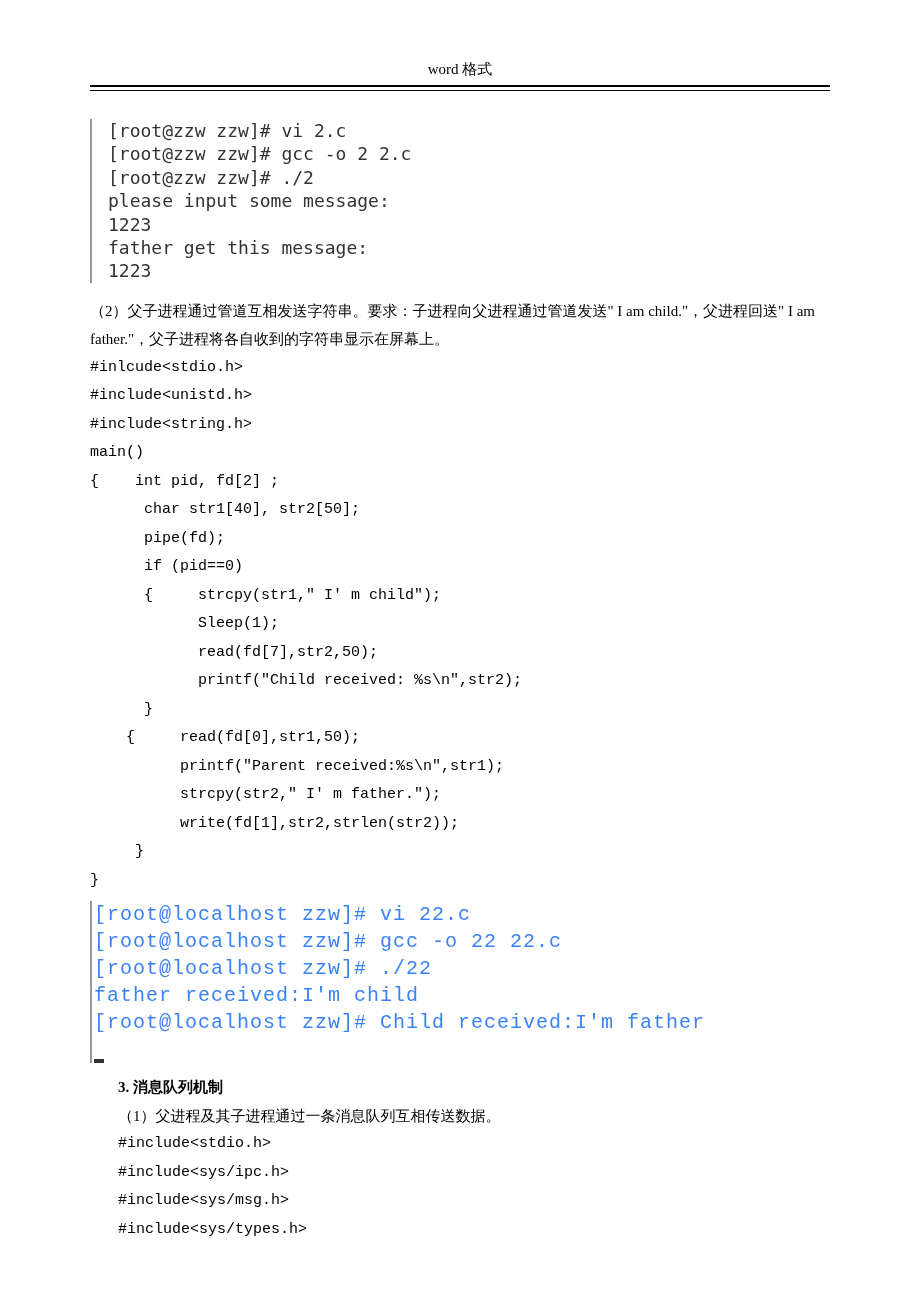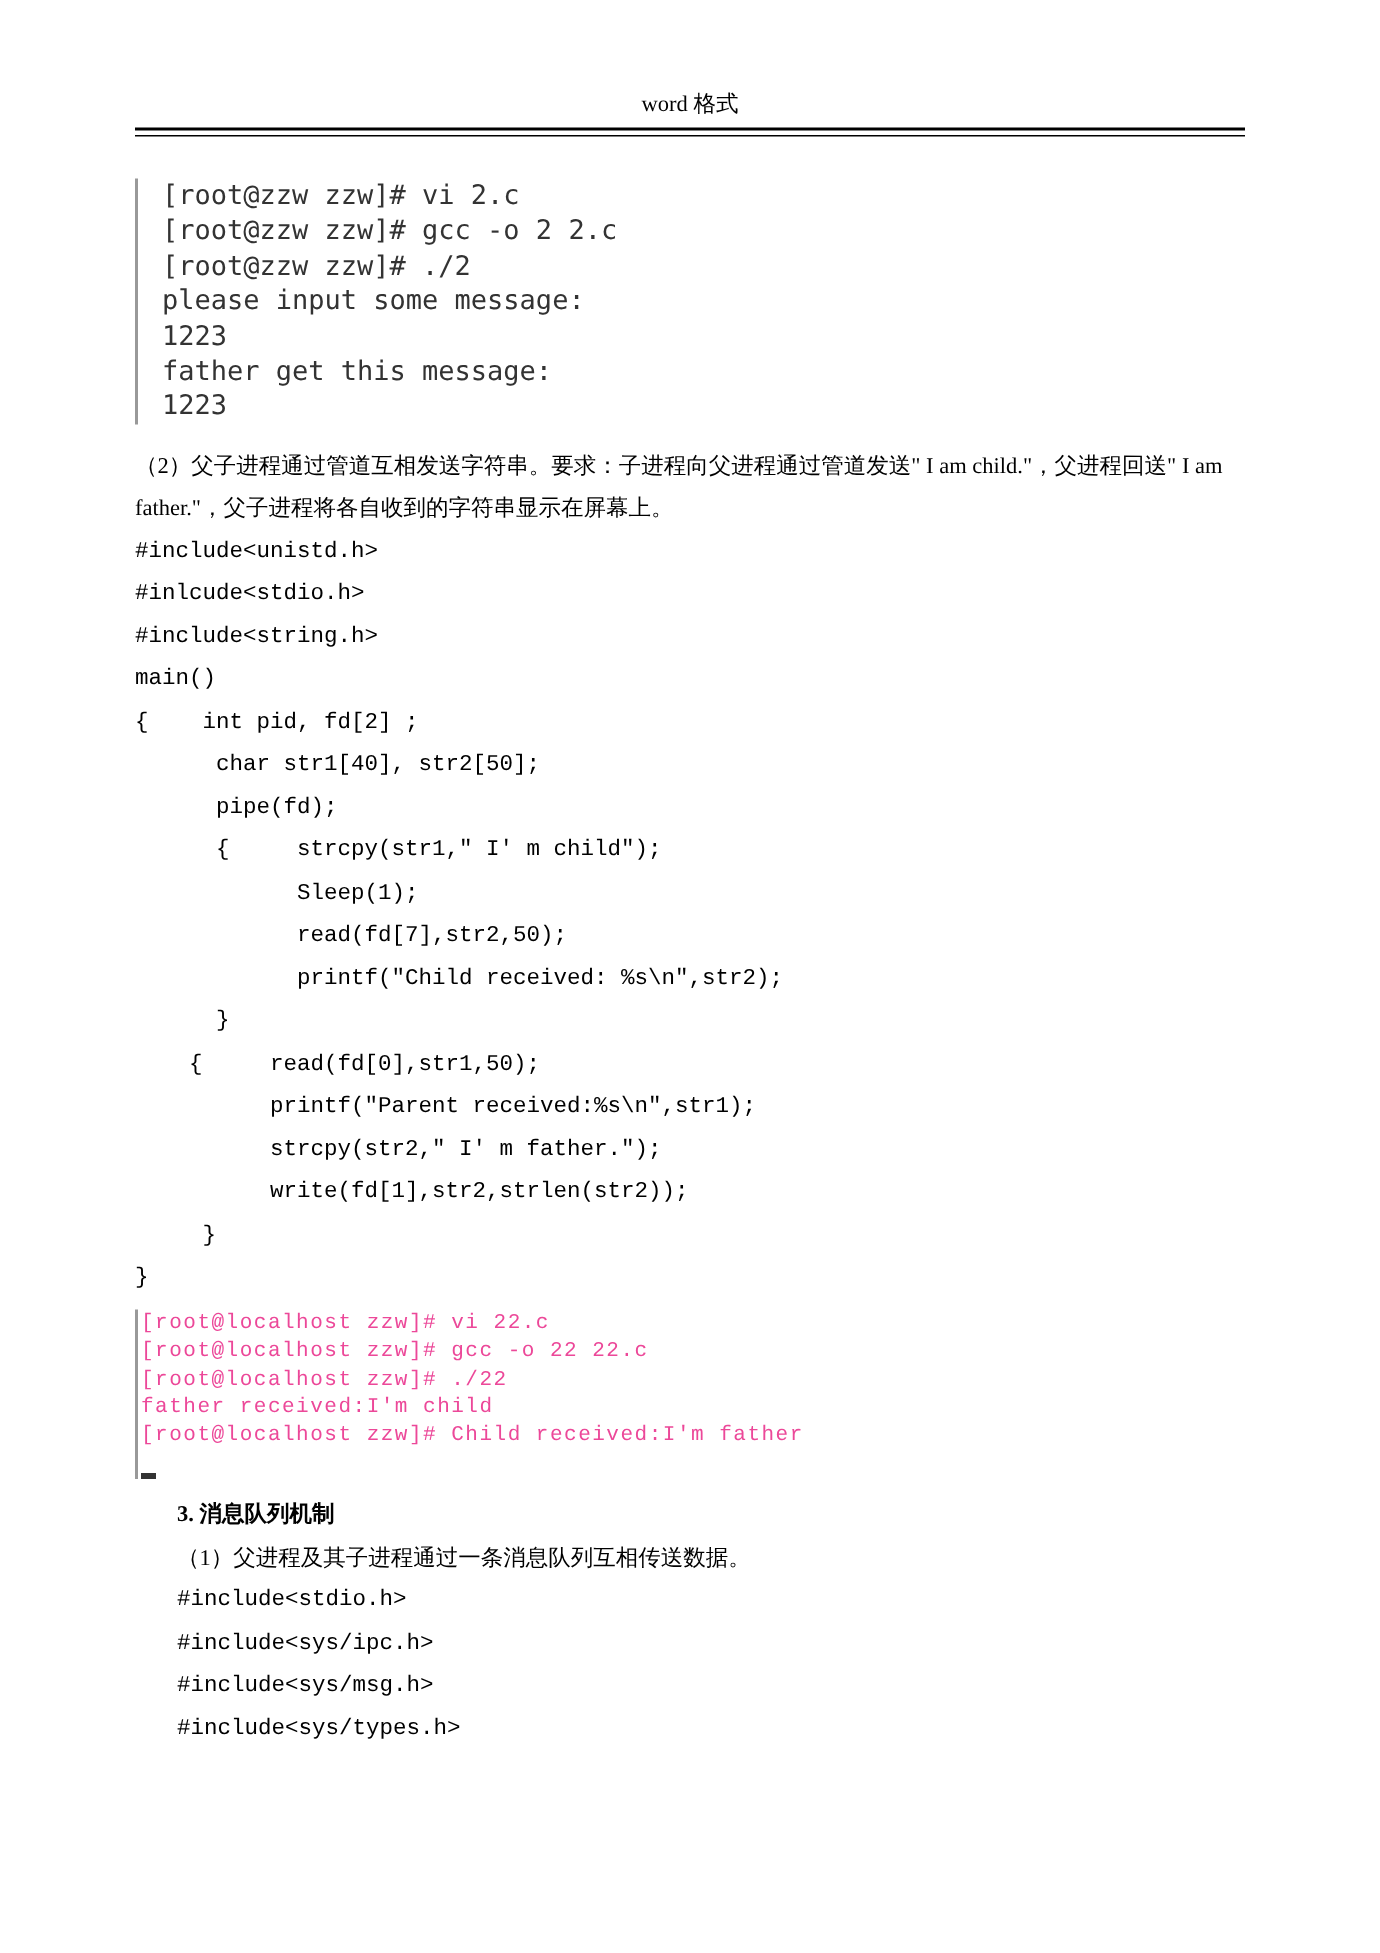--- a/index.html
+++ b/index.html
@@ -52,23 +52,23 @@
     white-space: pre;
   }
   .terminal-block-2 {
     border-left: 2px solid #999;
     padding-left: 2px;
     margin-top: 6px;
     margin-bottom: 10px;
   }
   .terminal-line-2 {
     font-family: "Courier New", "DejaVu Sans Mono", monospace;
-    font-size: 14px;
+    font-size: 20px;
     line-height: 1.35;
-    color: #ec4899;
+    color: #3b82f6;
     white-space: pre;
     letter-spacing: 1px;
   }
   .section-title {
     font-size: 15px;
     line-height: 1.9;
     font-family: "SimSun", serif;
     margin: 0;
     padding-left: 28px;
   }
@@ -103,27 +103,28 @@
     <div class="terminal-line">[root@zzw zzw]# ./2</div>
     <div class="terminal-line">please input some message:</div>
     <div class="terminal-line">1223</div>
     <div class="terminal-line">father get this message:</div>
     <div class="terminal-line">1223</div>
   </div>
 
   <p class="body-text">（2）父子进程通过管道互相发送字符串。要求：子进程向父进程通过管道发送" I am child."，父进程回送" I am father."，父子进程将各自收到的字符串显示在屏幕上。</p>
 
   <div>
+    <div class="code-text">#inlcude&lt;stdio.h&gt;</div>
     <div class="code-text">#include&lt;unistd.h&gt;</div>
-    <div class="code-text">#inlcude&lt;stdio.h&gt;</div>
     <div class="code-text">#include&lt;string.h&gt;</div>
     <div class="code-text">main()</div>
     <div class="code-text">{    int pid, fd[2] ;</div>
     <div class="code-text">      char str1[40], str2[50];</div>
     <div class="code-text">      pipe(fd);</div>
+    <div class="code-text">      if (pid==0)</div>
     <div class="code-text">      {     strcpy(str1," I' m child");</div>
     <div class="code-text">            Sleep(1);</div>
     <div class="code-text">            read(fd[7],str2,50);</div>
     <div class="code-text">            printf("Child received: %s\n",str2);</div>
     <div class="code-text">      }</div>
     <div class="code-text">    {     read(fd[0],str1,50);</div>
     <div class="code-text">          printf("Parent received:%s\n",str1);</div>
     <div class="code-text">          strcpy(str2," I' m father.");</div>
     <div class="code-text">          write(fd[1],str2,strlen(str2));</div>
     <div class="code-text">     }</div>

